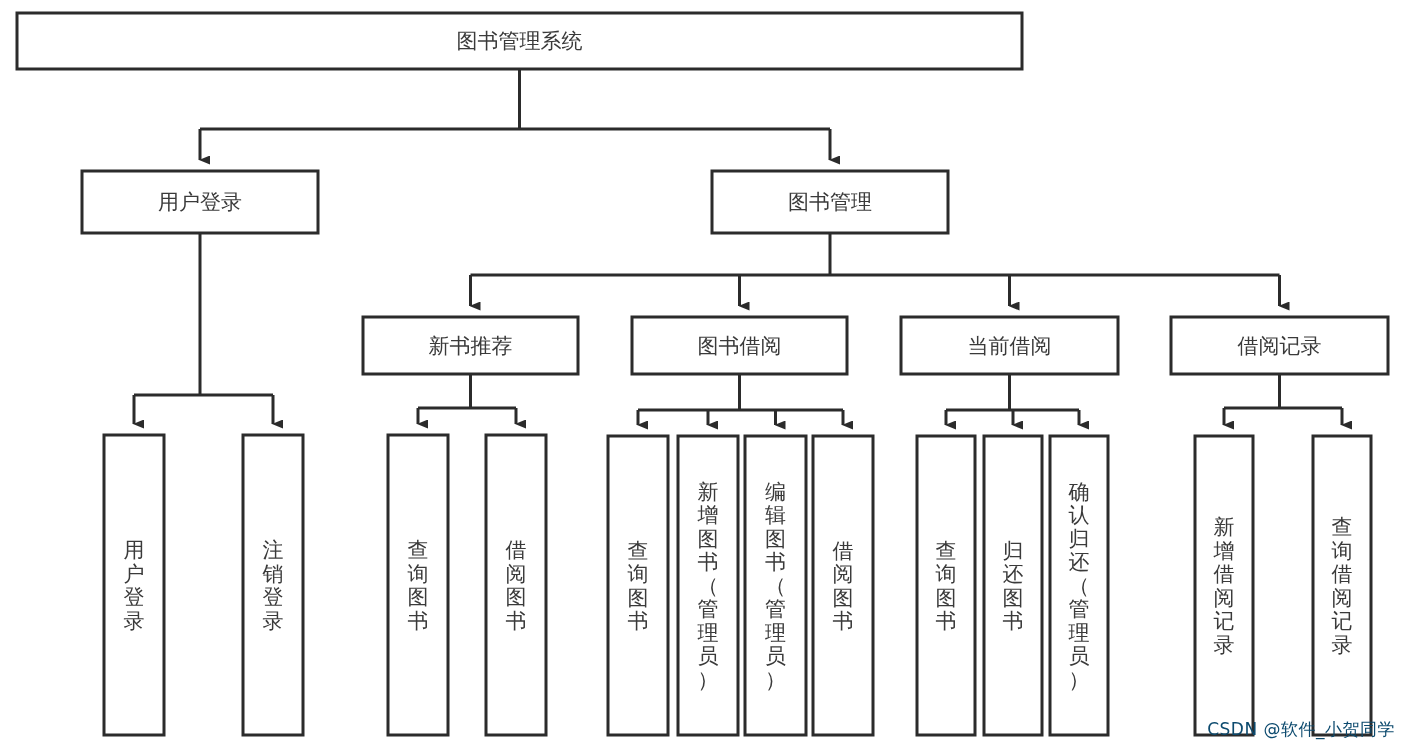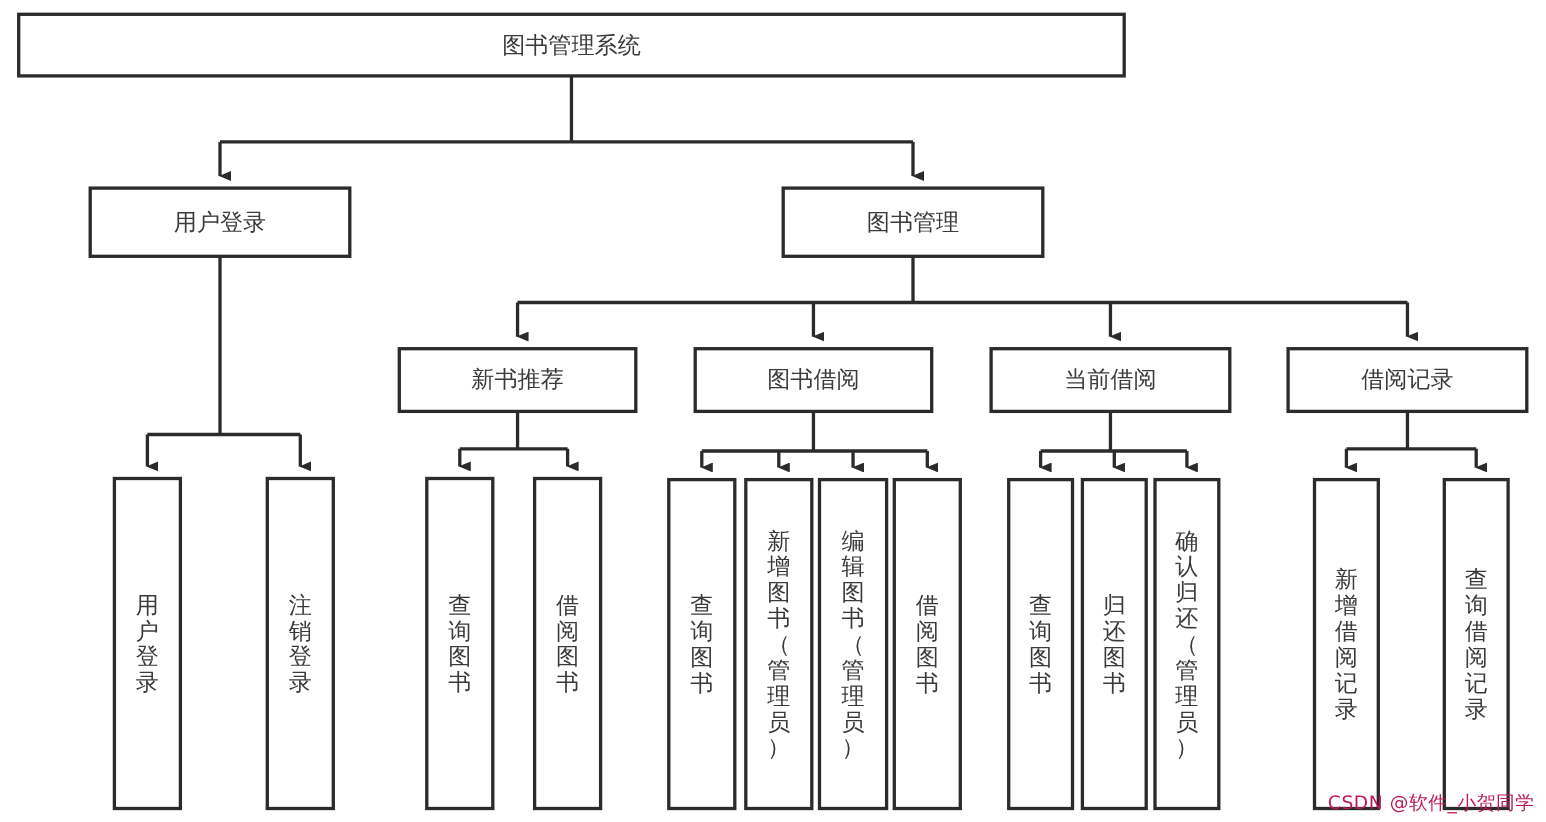--- a/index.html
+++ b/index.html
@@ -48,21 +48,21 @@
     font-size: 21px;
     fill: #3a3a3a;
     text-anchor: middle;
   }
   .watermark {
     position: absolute;
     right: 10px;
     bottom: 6px;
     font-family: "DejaVu Sans", "Liberation Sans", sans-serif;
     font-size: 17px;
-    color: #be185d;
+    color: #0c4a6e;
     letter-spacing: 0.5px;
     white-space: nowrap;
   }
 </style>
 </head>
 <body>
 
 <div id="diagram-root">
   <svg id="flow-svg" viewBox="0 0 1405 747" xmlns="http://www.w3.org/2000/svg">
     <defs>

